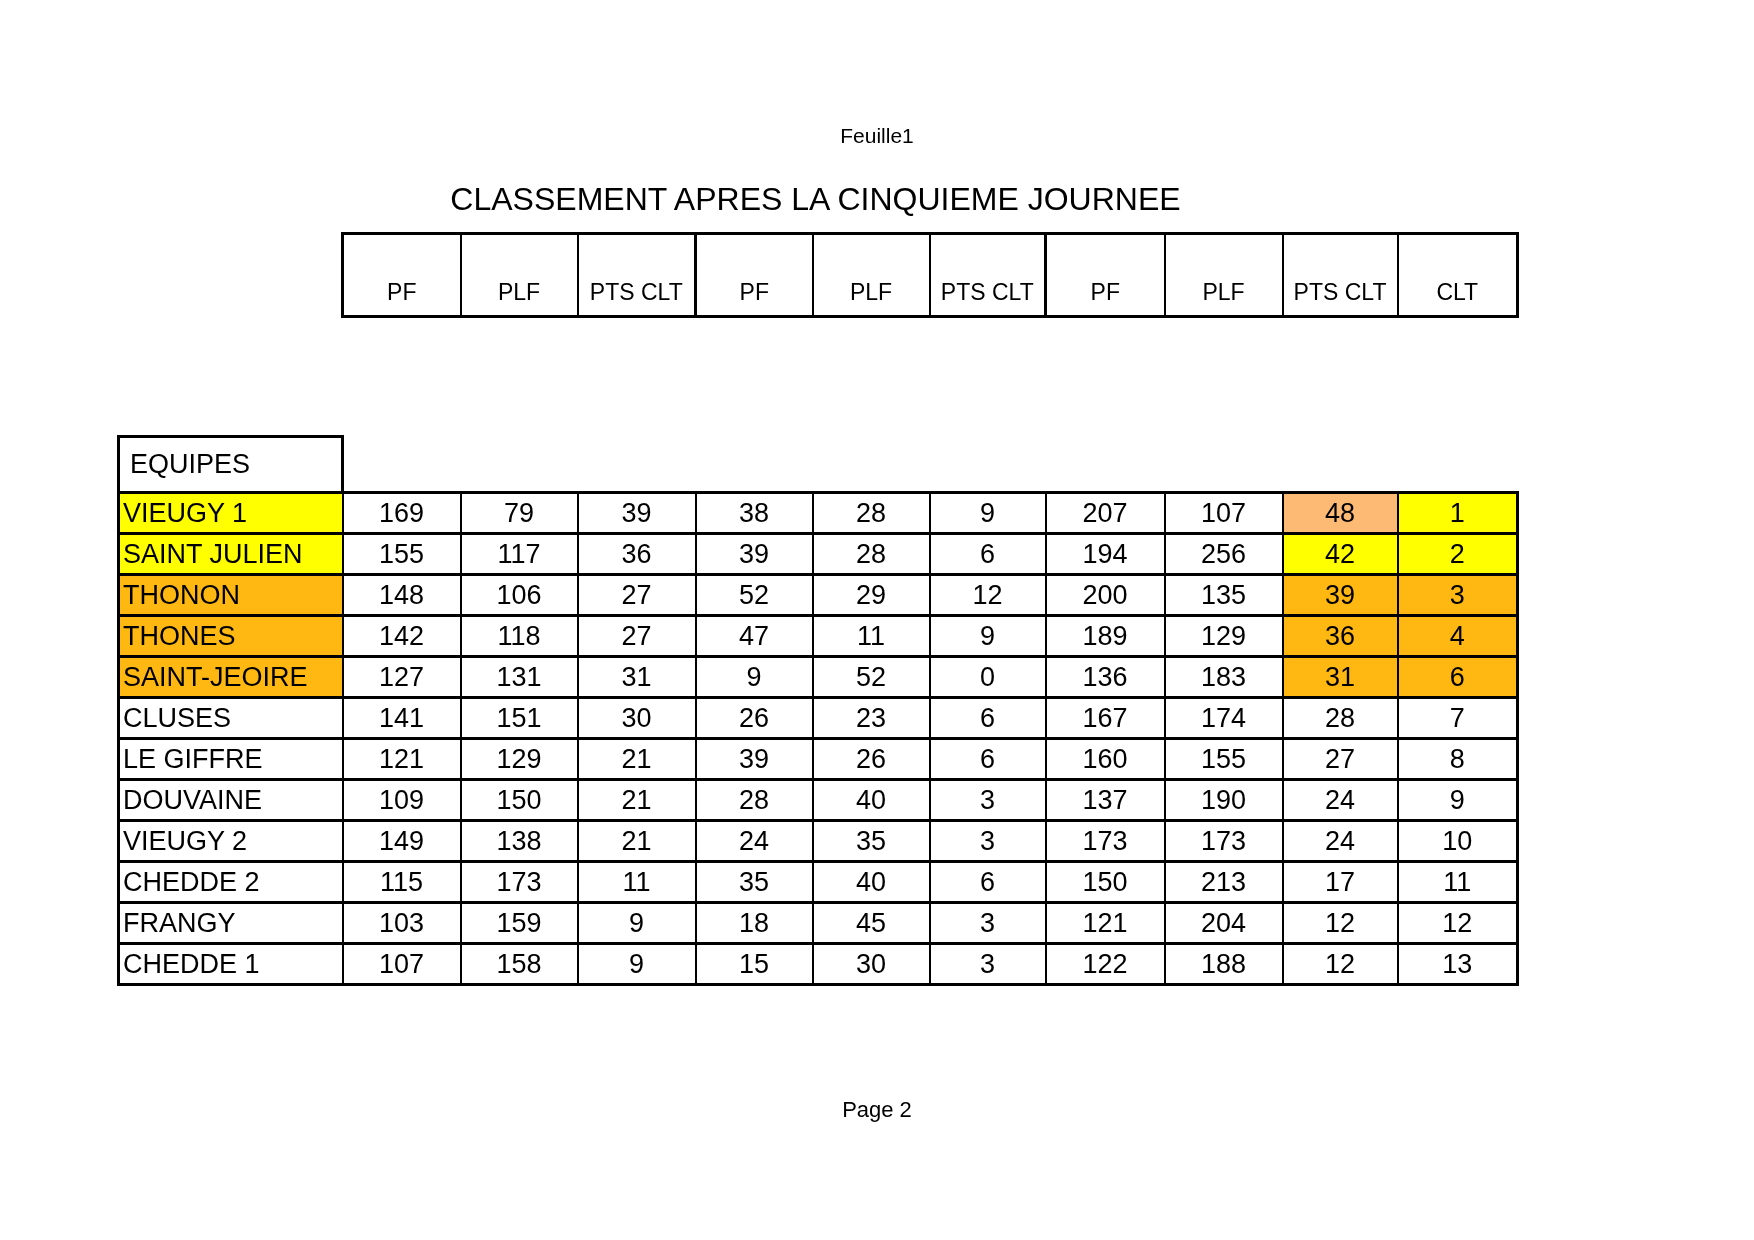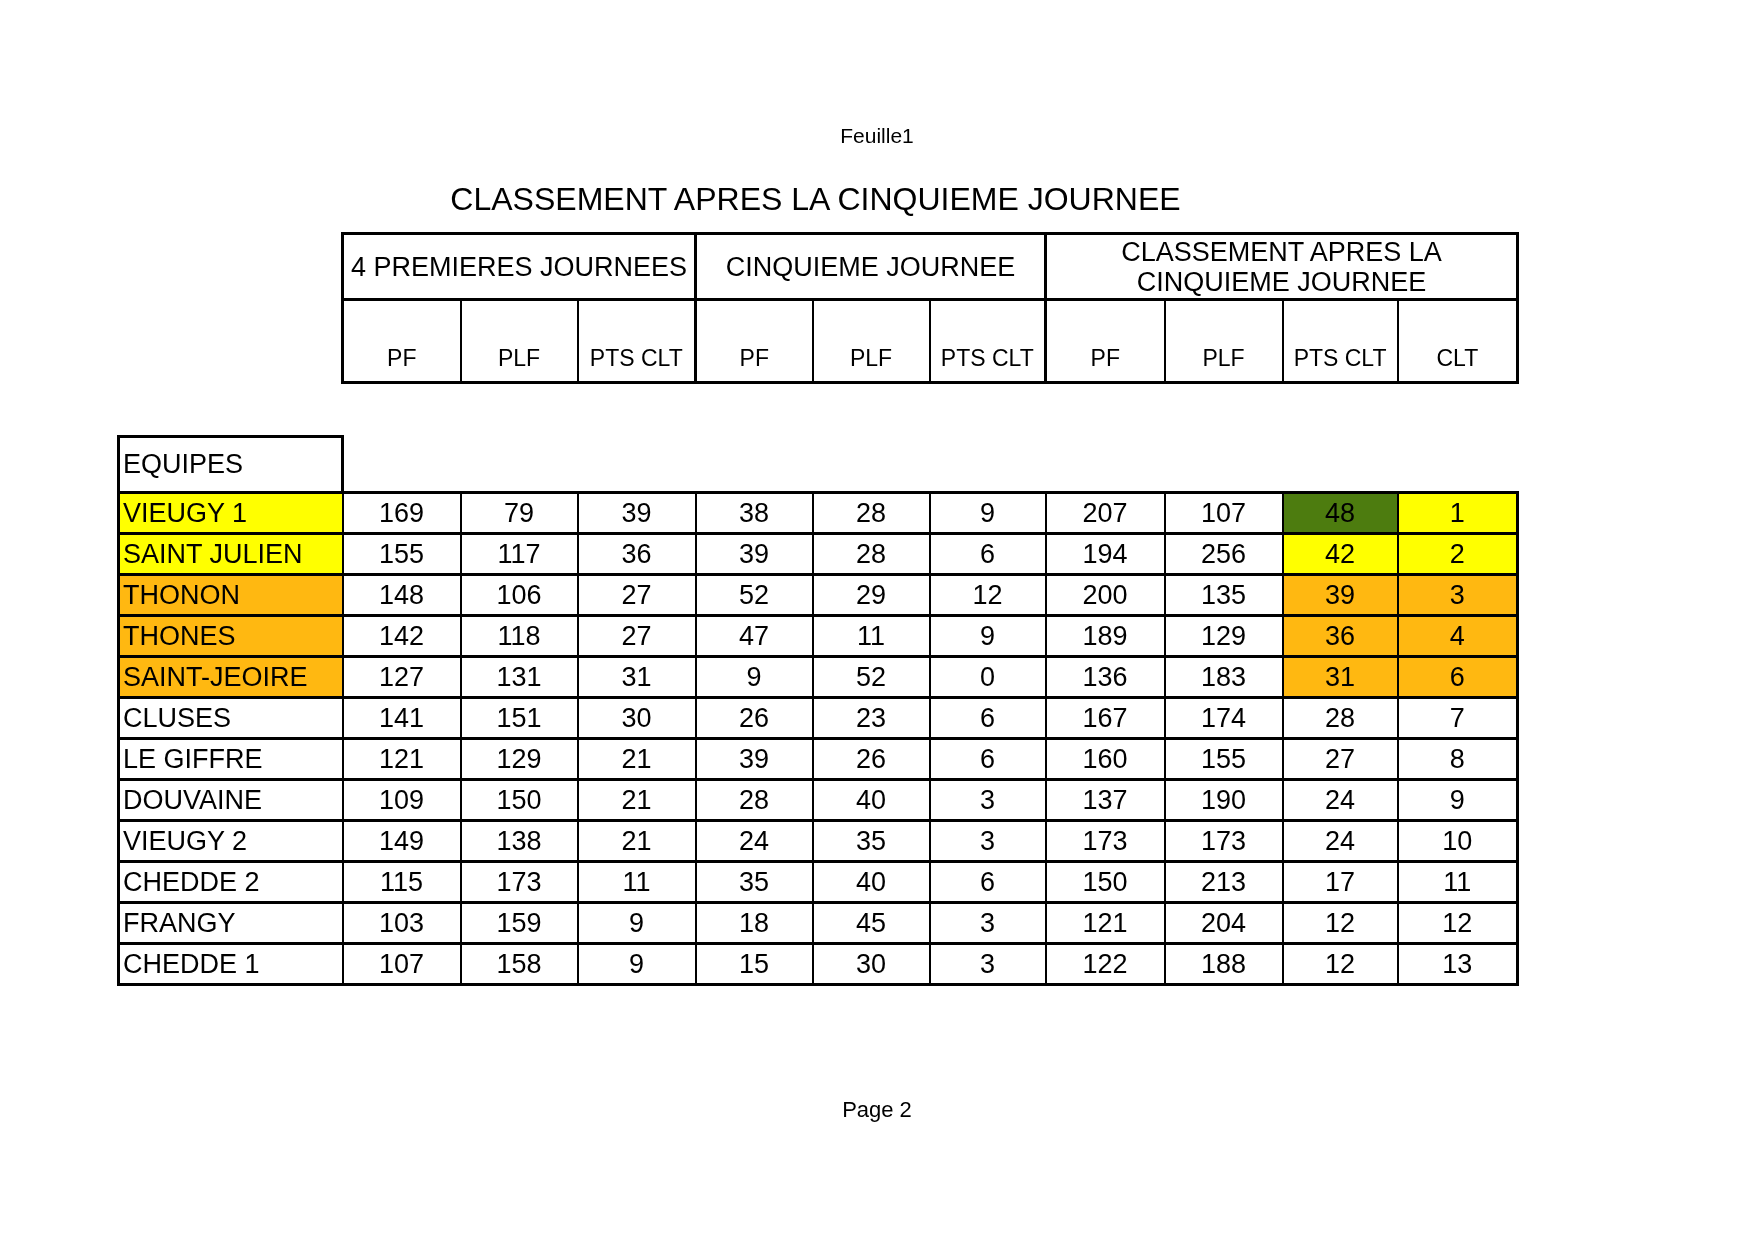--- a/index.html
+++ b/index.html
@@ -40,21 +40,21 @@
   .header-table td.sub:last-child { border-right:3px solid #000; }
 
   
   .body-table { position:absolute; left:117px; top:435px; width:1399px; }
   .body-table td {
     border:2px solid #000; border-top:3px solid #000; border-bottom:3px solid #000;
     height:41px; font-size:27px; vertical-align:middle;
   }
   .body-table td.equipes {
     border:3px solid #000; height:56px;
-    text-align:left; padding-left:3px;
+    text-align:left; padding-left:10px;
   }
   .body-table td.void { border:none; background:#ffffff; }
   .body-table td.team { text-align:left; padding-left:3px; border-left:3px solid #000;margin-top:16px; }
   .body-table td.num  { text-align:center; }
   .body-table td.num:last-child { border-right:3px solid #000; }
 
   .page-footer {
     position:absolute; top:1097px; left:0; width:100%;
     text-align:center; font-size:22px;
   }
@@ -75,31 +75,20 @@
         <col style="width:118px">
       <col style="width:117px">
         <col style="width:117px">
         <col style="width:116px">
       <col style="width:119px">
         <col style="width:118px">
         <col style="width:115px">
         <col style="width:120px">
     </colgroup>
     <tbody>
-      <tr>
-        <td colspan="3" class="grp">
-            <div class="grp-inner">4 PREMIERES JOURNEES</div>
-          </td>
-        <td colspan="3" class="grp">
-            <div class="grp-inner">CINQUIEME JOURNEE</div>
-          </td>
-        <td colspan="4" class="grp">
-            <div class="grp-inner">CLASSEMENT APRES LA CINQUIEME JOURNEE</div>
-          </td>
-      </tr>
       <tr>
         <td class="sub">PF</td>
         <td class="sub">PLF</td>
         <td class="sub gb">PTS CLT</td>
         <td class="sub">PF</td>
         <td class="sub">PLF</td>
         <td class="sub gb">PTS CLT</td>
         <td class="sub">PF</td>
         <td class="sub">PLF</td>
         <td class="sub">PTS CLT</td>
@@ -131,21 +120,21 @@
     <tr>
           <td class="team" style="background: rgb(255, 255, 0);">VIEUGY 1</td>
           <td class="num">169</td>
           <td class="num">79</td>
           <td class="num">39</td>
           <td class="num">38</td>
           <td class="num">28</td>
           <td class="num">9</td>
           <td class="num">207</td>
           <td class="num">107</td>
-          <td class="num" style="background: #4d7c0f;">48</td>
+          <td class="num" style="background: #fdba74;">48</td>
           <td class="num" style="background: rgb(255, 255, 0);">1</td>
         </tr>
         <tr>
           <td class="team" style="background: rgb(255, 255, 0);">SAINT JULIEN</td>
           <td class="num">155</td>
           <td class="num">117</td>
           <td class="num">36</td>
           <td class="num">39</td>
           <td class="num">28</td>
           <td class="num">6</td>

